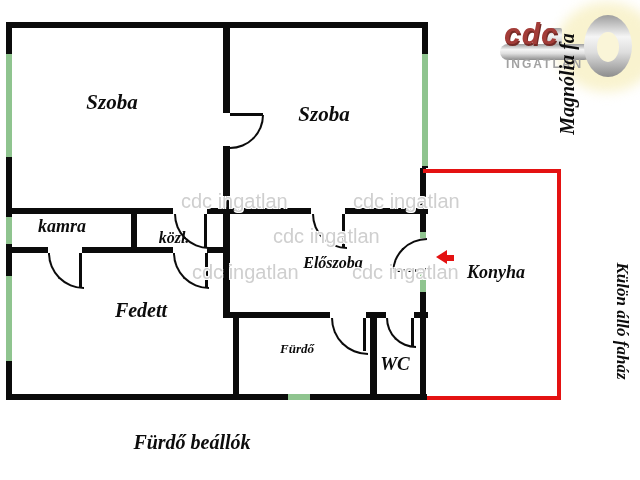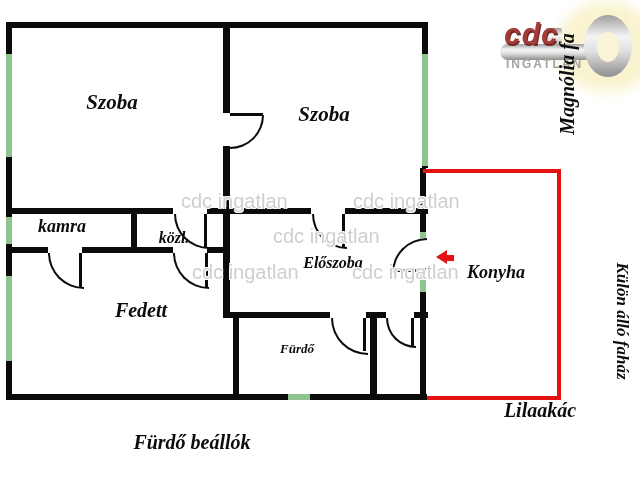--- a/index.html
+++ b/index.html
@@ -98,22 +98,22 @@
   <div class="arrow-head" style="left:436px;top:250px;"></div>
   <div class="arrow-tail" style="left:446px;top:255px;width:8px;height:6px;"></div>
 
   <div class="lbl" style="left:52px;top:91px;width:120px;font-size:21px;">Szoba</div>
   <div class="lbl" style="left:264px;top:103px;width:120px;font-size:21px;">Szoba</div>
   <div class="lbl" style="left:12px;top:217px;width:100px;font-size:18px;">kamra</div>
   <div class="lbl" style="left:134px;top:229px;width:80px;font-size:16px;">közl.</div>
   <div class="lbl" style="left:263px;top:254px;width:140px;font-size:16px;">Előszoba</div>
   <div class="lbl" style="left:71px;top:299px;width:140px;font-size:20px;">Fedett</div>
   <div class="lbl" style="left:237px;top:342px;width:120px;font-size:13px;">Fürdő</div>
+  <div class="lbl" style="left:355px;top:354px;width:80px;font-size:19px;">WC</div>
   <div class="lbl" style="left:436px;top:263px;width:120px;font-size:18px;">Konyha</div>
-  <div class="lbl" style="left:480px;top:399px;width:120px;font-size:20px;">Lilaakác</div>
   <div class="lbl" style="left:112px;top:431px;width:160px;font-size:20px;">Fürdő beállók</div>
   <div class="lbl vertccw" style="left:498px;top:72px;width:140px;height:24px;font-size:20px;z-index:6;">Magnólia fa</div>
   <div class="lbl vert" style="left:549px;top:309px;width:140px;height:24px;font-size:17px;">Külön álló faház</div>
 
   <div class="wm" style="left:181px;top:190px;">cdc ingatlan</div>
   <div class="wm" style="left:353px;top:190px;">cdc ingatlan</div>
   <div class="wm" style="left:273px;top:225px;">cdc ingatlan</div>
   <div class="wm" style="left:192px;top:261px;">cdc ingatlan</div>
   <div class="wm" style="left:352px;top:261px;">cdc ingatlan</div>
 

